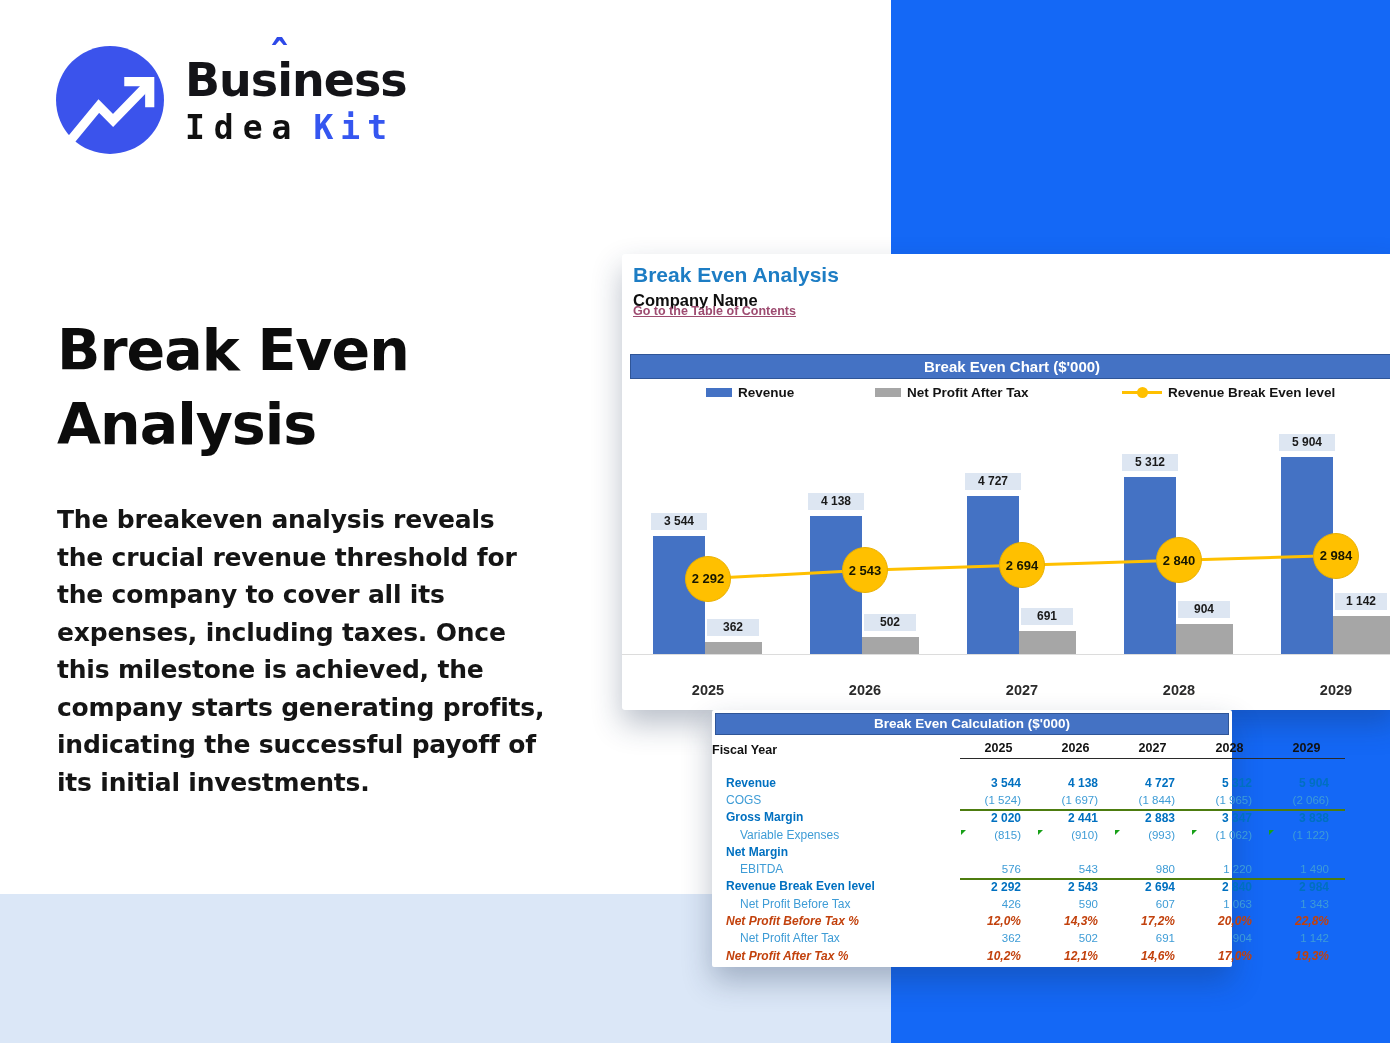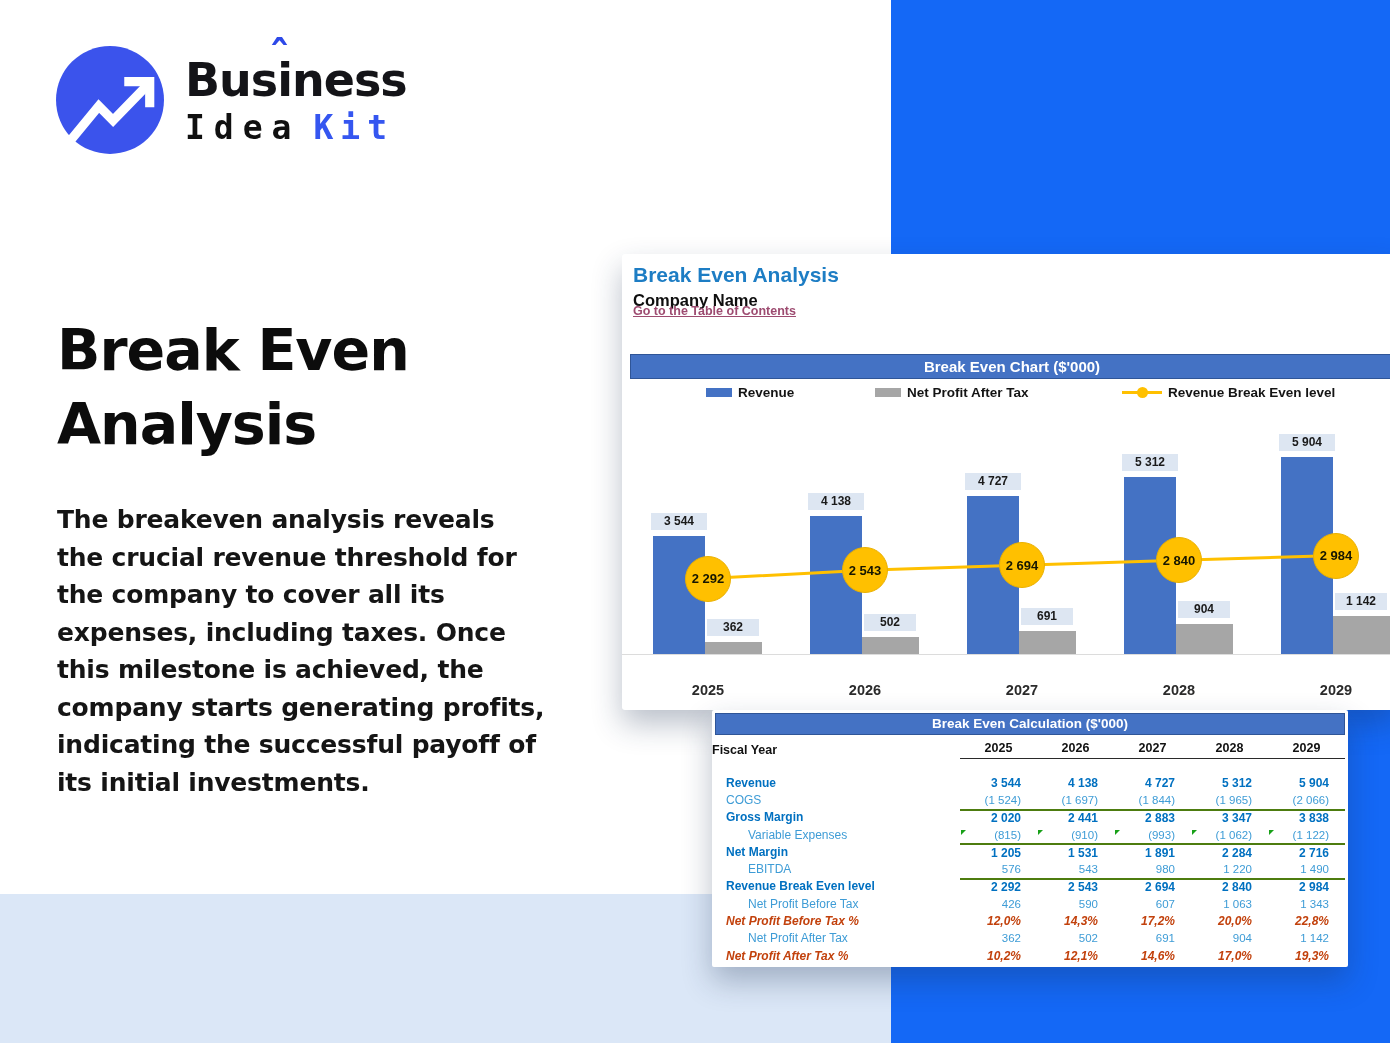--- a/index.html
+++ b/index.html
@@ -38,21 +38,21 @@
     line-height:1.3; color:#0c0c0c; letter-spacing:-1px;
   }
   .hero p {
     font-family:"DejaVu Sans", sans-serif; font-weight:700; font-size:25px;
     line-height:1.5; color:#151515; margin-top:40px; width:490px; letter-spacing:-0.2px;
   }
 
   
   .card { position:absolute; background:#ffffff; box-shadow:0 14px 30px rgba(25,45,80,.30); }
   .chart-card { left:622px; top:254px; width:775px; height:456px; border-radius:3px; }
-  .table-card { left:712px; top:710px; width:636px; height:257px; border-radius:2px; }
+  .table-card { left:712px; top:710px; width:520px; height:257px; border-radius:2px; }
 
   .sheet-title { position:absolute; left:11px; top:9px; font-size:21px; font-weight:700; color:#1d7dc4; }
   .sheet-subtitle { position:absolute; left:11px; top:37px; font-size:16.5px; font-weight:700; color:#0e0e0e; }
   .toc-link {
     position:absolute; left:11px; top:50px; font-size:12.5px; font-weight:700;
     color:#9d4b70; text-decoration:underline; cursor:pointer;
   }
 
   .bar-header {
     position:absolute; background:#4472c4; border:1px solid #2f5597;
@@ -97,21 +97,21 @@
   .tcells { display:flex; flex:0 0 385px; }
   .years { border-bottom:1.5px solid #2a2a2a; padding-bottom:3px; }
   .ycell { width:77px; text-align:center; font-size:12.5px; font-weight:700; color:#121212; }
   .tbody { position:absolute; top:64px; left:0; right:3px; }
   .drow { display:flex; height:17.3px; align-items:center; }
   .dlabel { flex:0 0 248px; padding-left:14px; font-size:12px; white-space:nowrap; }
   .dcells { display:flex; flex:0 0 385px; height:100%; align-items:center; }
   .dcell { width:77px; text-align:right; padding-right:16px; font-size:11.5px; position:relative; }
   .strong .dlabel, .strong .dcell { font-weight:700; color:#0070c0; font-size:12px; }
   .plain  .dlabel, .plain  .dcell { color:#3e9cd6; }
-  .sub .dlabel { padding-left:36px; color:#3e9cd6; }
+  .sub .dlabel { padding-left:28px; color:#3e9cd6; }
   .sub .dcell  { color:#3e9cd6; }
   .pct .dlabel, .pct .dcell { font-weight:700; font-style:italic; color:#c2410c; font-size:12px; }
   .rule .dcells { border-top:2px solid #4d7c0f; }
   .marker { position:absolute; left:1px; top:1px; width:0; height:0;
             border-top:5px solid #18a018; border-right:5px solid transparent; }
 </style>
 </head>
 <body>
 
 <div class="page">
@@ -246,27 +246,20 @@
           <div class="dcells">
             <div class="dcell">(815)<span class="marker"></span></div>
             <div class="dcell">(910)<span class="marker"></span></div>
             <div class="dcell">(993)<span class="marker"></span></div>
             <div class="dcell">(1 062)<span class="marker"></span></div>
             <div class="dcell">(1 122)<span class="marker"></span></div>
           </div>
         </div>
         <div class="drow strong rule">
           <div class="dlabel">Net Margin</div>
-          <div class="dcells">
-            <div class="dcell">1 205</div>
-            <div class="dcell">1 531</div>
-            <div class="dcell">1 891</div>
-            <div class="dcell">2 284</div>
-            <div class="dcell">2 716</div>
-          </div>
         </div>
         <div class="drow sub">
           <div class="dlabel">EBITDA</div>
           <div class="dcells">
             <div class="dcell">576</div>
             <div class="dcell">543</div>
             <div class="dcell">980</div>
             <div class="dcell">1 220</div>
             <div class="dcell">1 490</div>
           </div>

